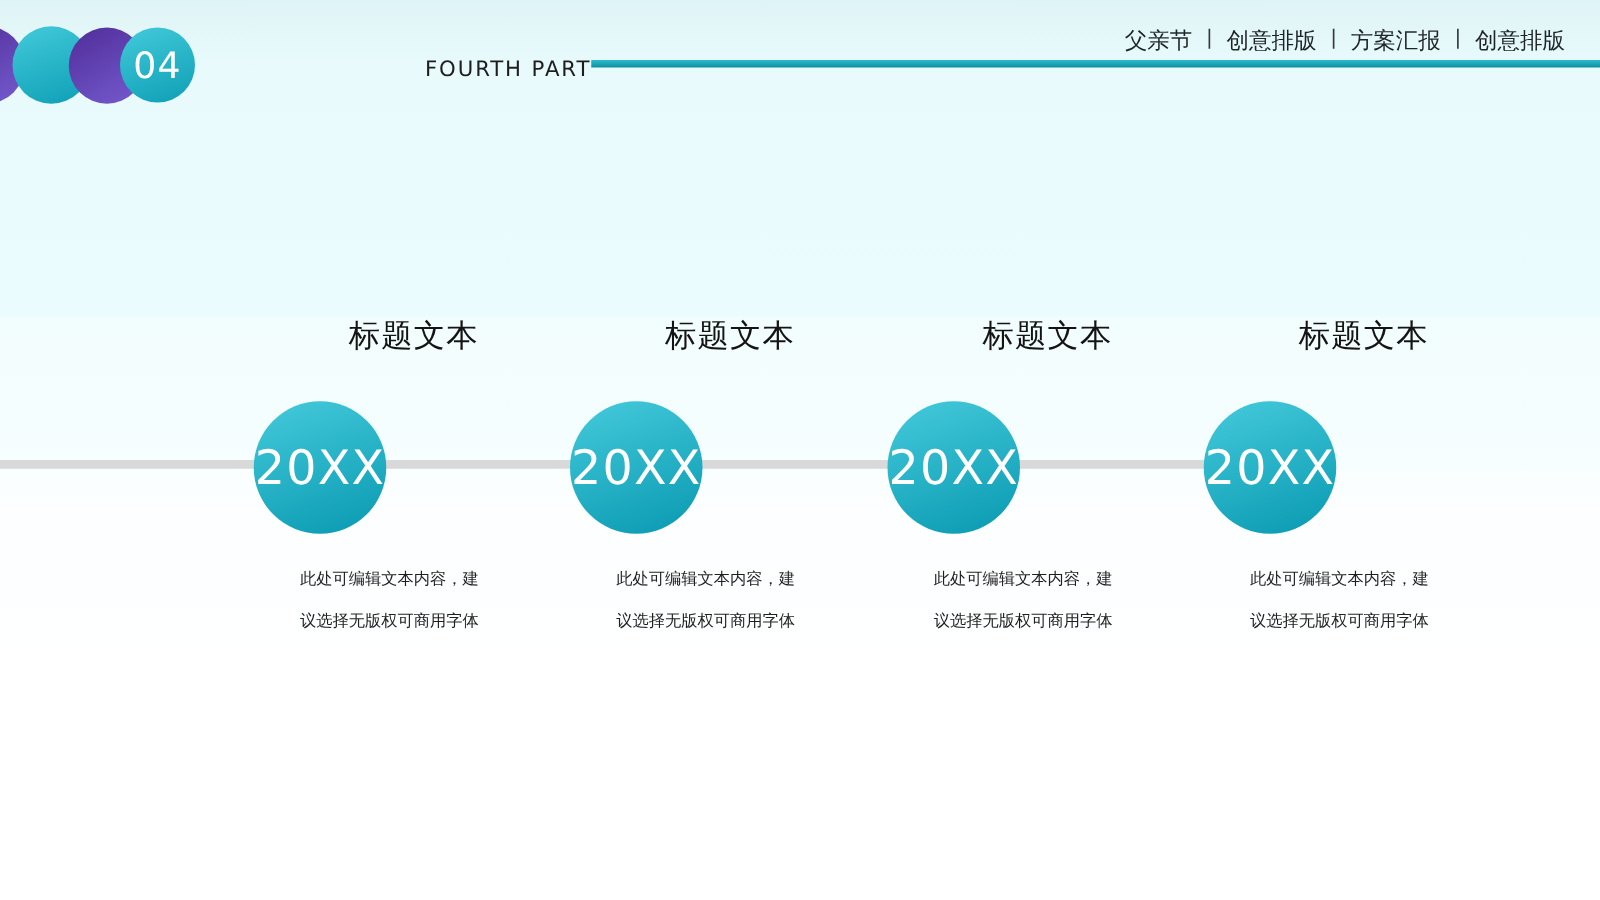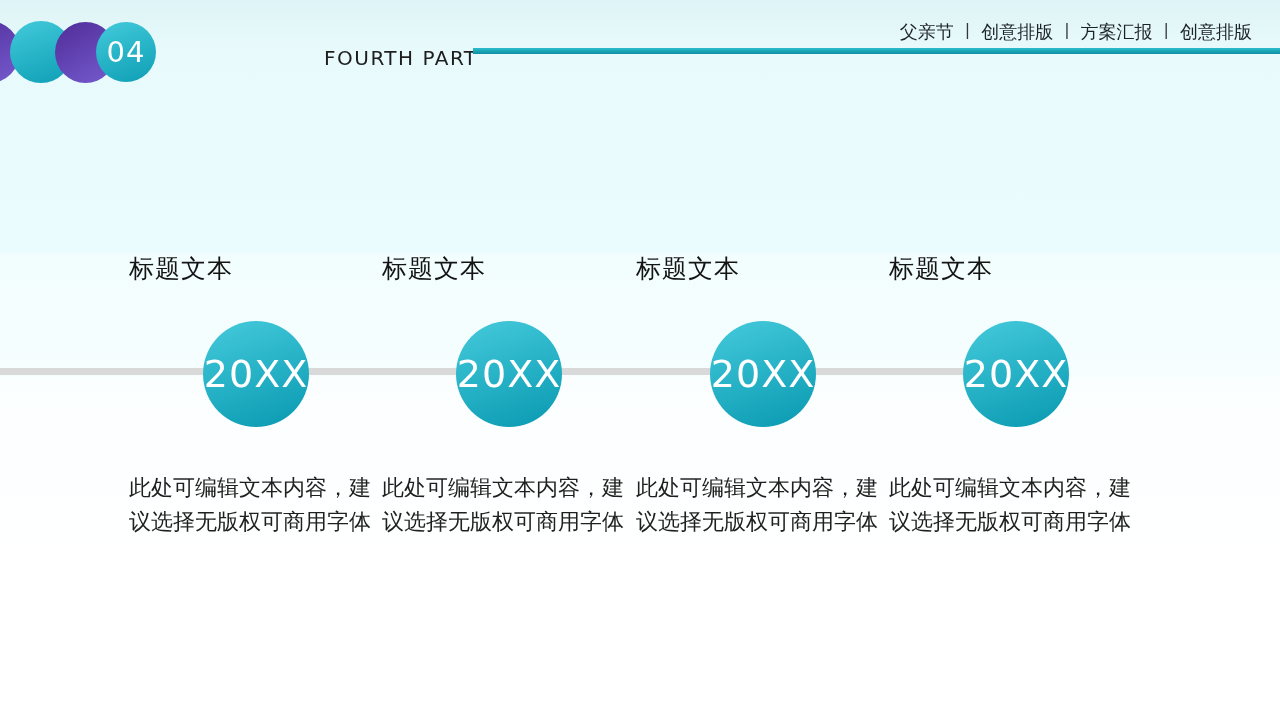--- a/index.html
+++ b/index.html
@@ -17,37 +17,37 @@
   .hc-purple { background:linear-gradient(150deg,#53309c 8%,#7156c9 88%); }
   .hc-teal   { background:linear-gradient(160deg,#3cc5d6 12%,#12a2b8 92%); }
   .hc1 { left:-42px; top:21px; width:62px; height:62px; }
   .hc2 { left:10px;  top:21px; width:62px; height:62px; }
   .hc3 { left:55px;  top:22px; width:61px; height:61px; }
   .hc4 { left:96px;  top:22px; width:60px; height:60px;
          display:flex; align-items:center; justify-content:center;
          color:#fff; font-size:29px; letter-spacing:1px; }
 
   .header-title { left:177px; top:32px; font-size:38px; font-weight:800; color:#101010; letter-spacing:1px; white-space:nowrap; }
-  .header-subtitle { left:324px; top:46px; font-size:20px; font-weight:500; color:#1e1e1e; letter-spacing:1.5px; white-space:nowrap; }
+  .header-subtitle { left:340px; top:46px; font-size:17px; font-weight:500; color:#1e1e1e; letter-spacing:1.5px; white-space:nowrap; }
   .header-line { left:473px; top:48px; width:807px; height:6px;
                  background:linear-gradient(180deg,#2bbccb 0%,#0d8fa2 100%); }
 
   .breadcrumb { right:28px; top:20px; display:flex; align-items:flex-start;
                 font-size:18px; color:#1d2427; white-space:nowrap; }
   .breadcrumb .sep { margin:0 11px; color:#32393c; font-size:16px; }
 
   
   .timeline-axis { left:0; top:368px; width:1016px; height:7px; background:#d9d9d9; z-index:1; }
-  .tl-col { position:absolute; top:240px; width:254px; text-align:left; z-index:2; }
+  .tl-col { position:absolute; top:240px; width:254px; text-align:right; z-index:2; }
   .tl-title { margin-top:12px; font-size:25px; font-weight:500; color:#141414; letter-spacing:1px; }
   .tl-circle { width:106px; height:106px; margin:36px auto 0; border-radius:50%;
                background:linear-gradient(160deg,#40c6d8 8%,#0d9db4 92%);
                display:flex; align-items:center; justify-content:center; }
   .tl-year { color:#ffffff; font-size:38px; letter-spacing:1px; }
-  .tl-desc { margin-top:44px; font-size:22px; line-height:34px; color:#1f1f1f; }
+  .tl-desc { margin-top:20px; font-size:13px; line-height:34px; color:#1f1f1f; }
   .tl-desc div { white-space:nowrap; }
 </style>
 </head>
 <body>
 
 <div class="slide">
 
   <div class="hc hc-purple hc1"></div>
   <div class="hc hc-teal hc2"></div>
   <div class="hc hc-purple hc3"></div>

